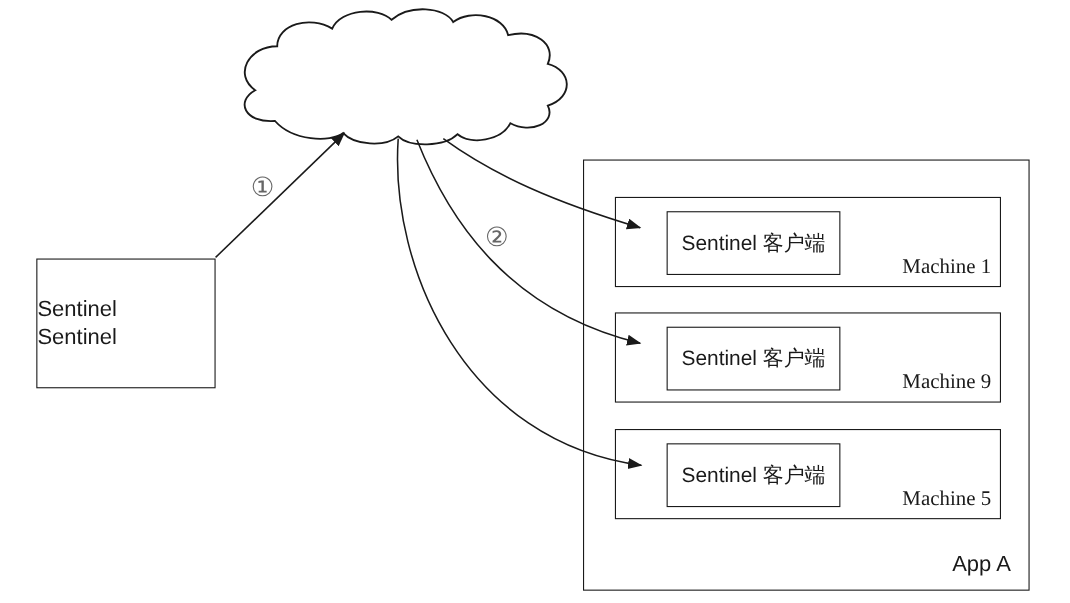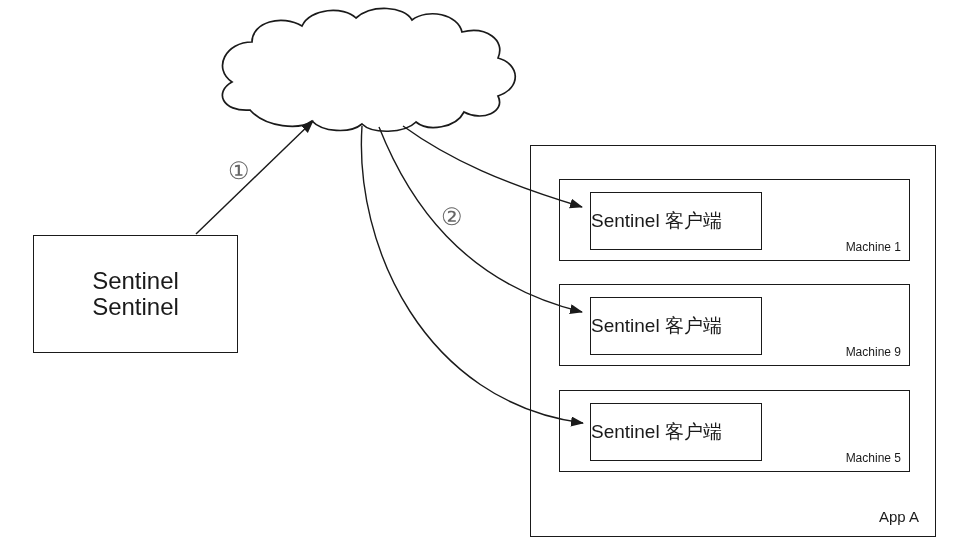--- a/index.html
+++ b/index.html
@@ -25,62 +25,63 @@
   }
   .box {
     position: absolute;
     border: 1.6px solid #1a1a1a;
     background: #ffffff;
     box-sizing: border-box;
     z-index: 1;
   }
   .dashboard-box {
     left: 33px; top: 235px;
-    width: 205px; height: 118px;
+    width: 163px; height: 118px;
     display: flex;
     align-items: center;
-    justify-content: center;
     text-align: center;
-    font-size: 24px;
+    font-size: 20px;
     line-height: 26px;
   }
   .appa-box {
     left: 530px; top: 145px;
     width: 406px; height: 392px;
   }
   .app-label {
     position: absolute;
     right: 16px; bottom: 11px;
-    font-size: 15px;
+    font-size: 20px;
   }
   .machine-box {
     position: absolute;
     left: 28px;
     width: 351px; height: 82px;
     border: 1.6px solid #1a1a1a;
     background: #ffffff;
     box-sizing: border-box;
   }
   .machine-1 { top: 33px; }
   .machine-2 { top: 138px; }
   .machine-3 { top: 244px; }
   .machine-label {
     position: absolute;
     right: 8px; bottom: 6px;
-    font-size: 12px;
+    font-size: 19px;
+    font-family: Liberation Serif, serif;
   }
   .client-box {
     position: absolute;
-    left: 30px; top: 12px;
-    width: 172px; height: 58px;
+    left: 46px; top: 12px;
+    width: 158px; height: 58px;
     border: 1.6px solid #1a1a1a;
     background: #ffffff;
     box-sizing: border-box;
     display: flex;
     align-items: center;
+    justify-content: center;
     font-size: 19px;
     white-space: nowrap;
   }
   .cloud-text {
     position: absolute;
     left: 219px; top: 47px;
     width: 300px;
     text-align: center;
     font-size: 20px;
     line-height: 27px;

